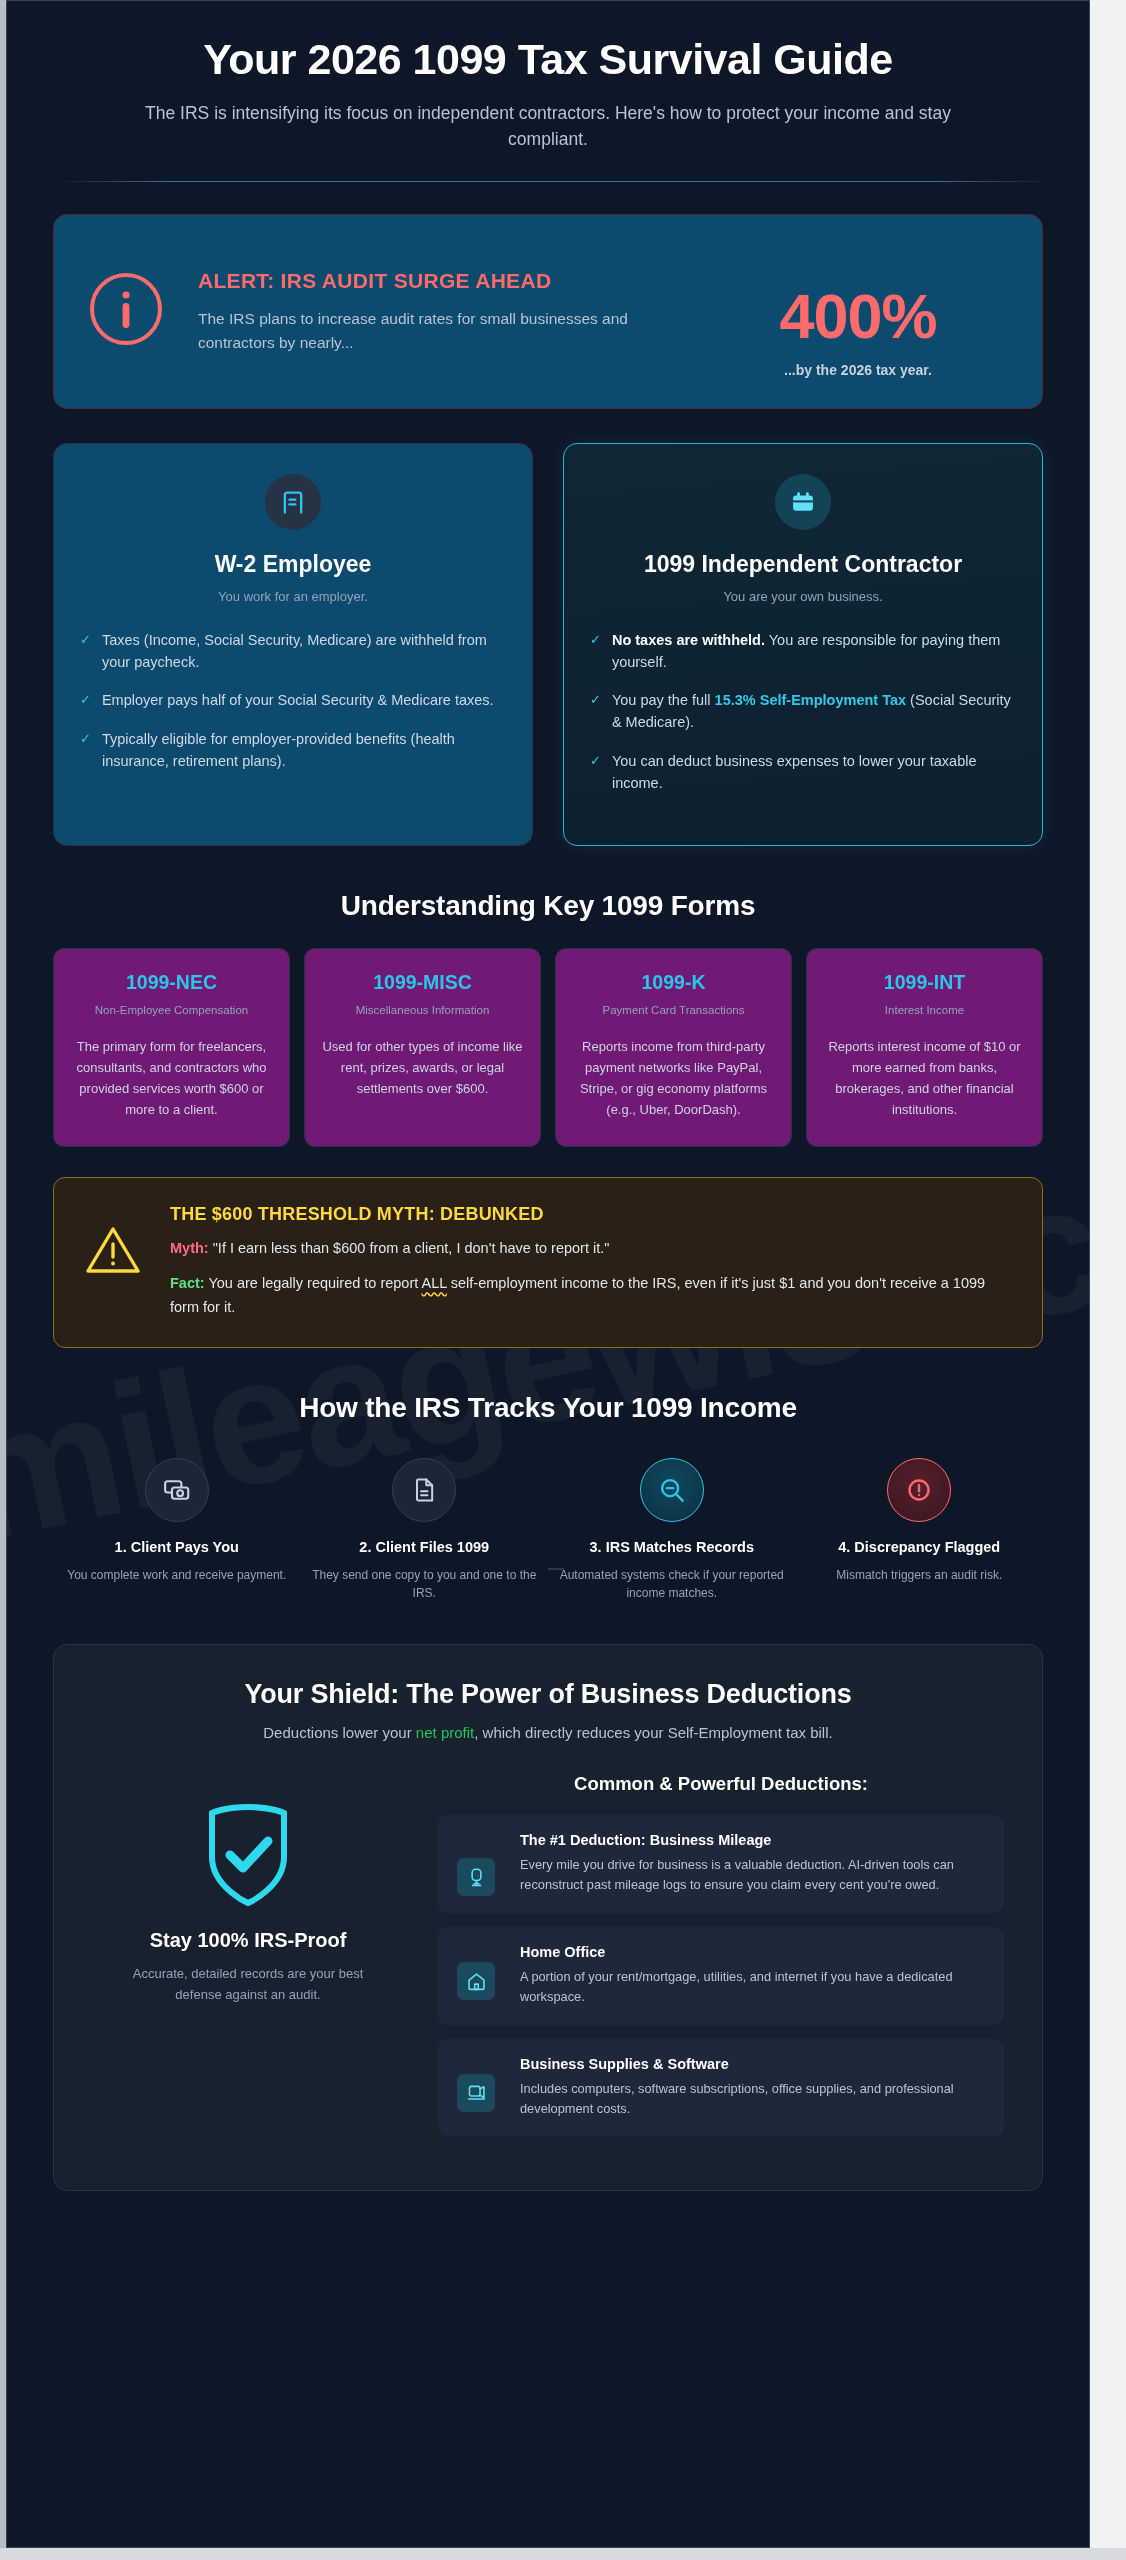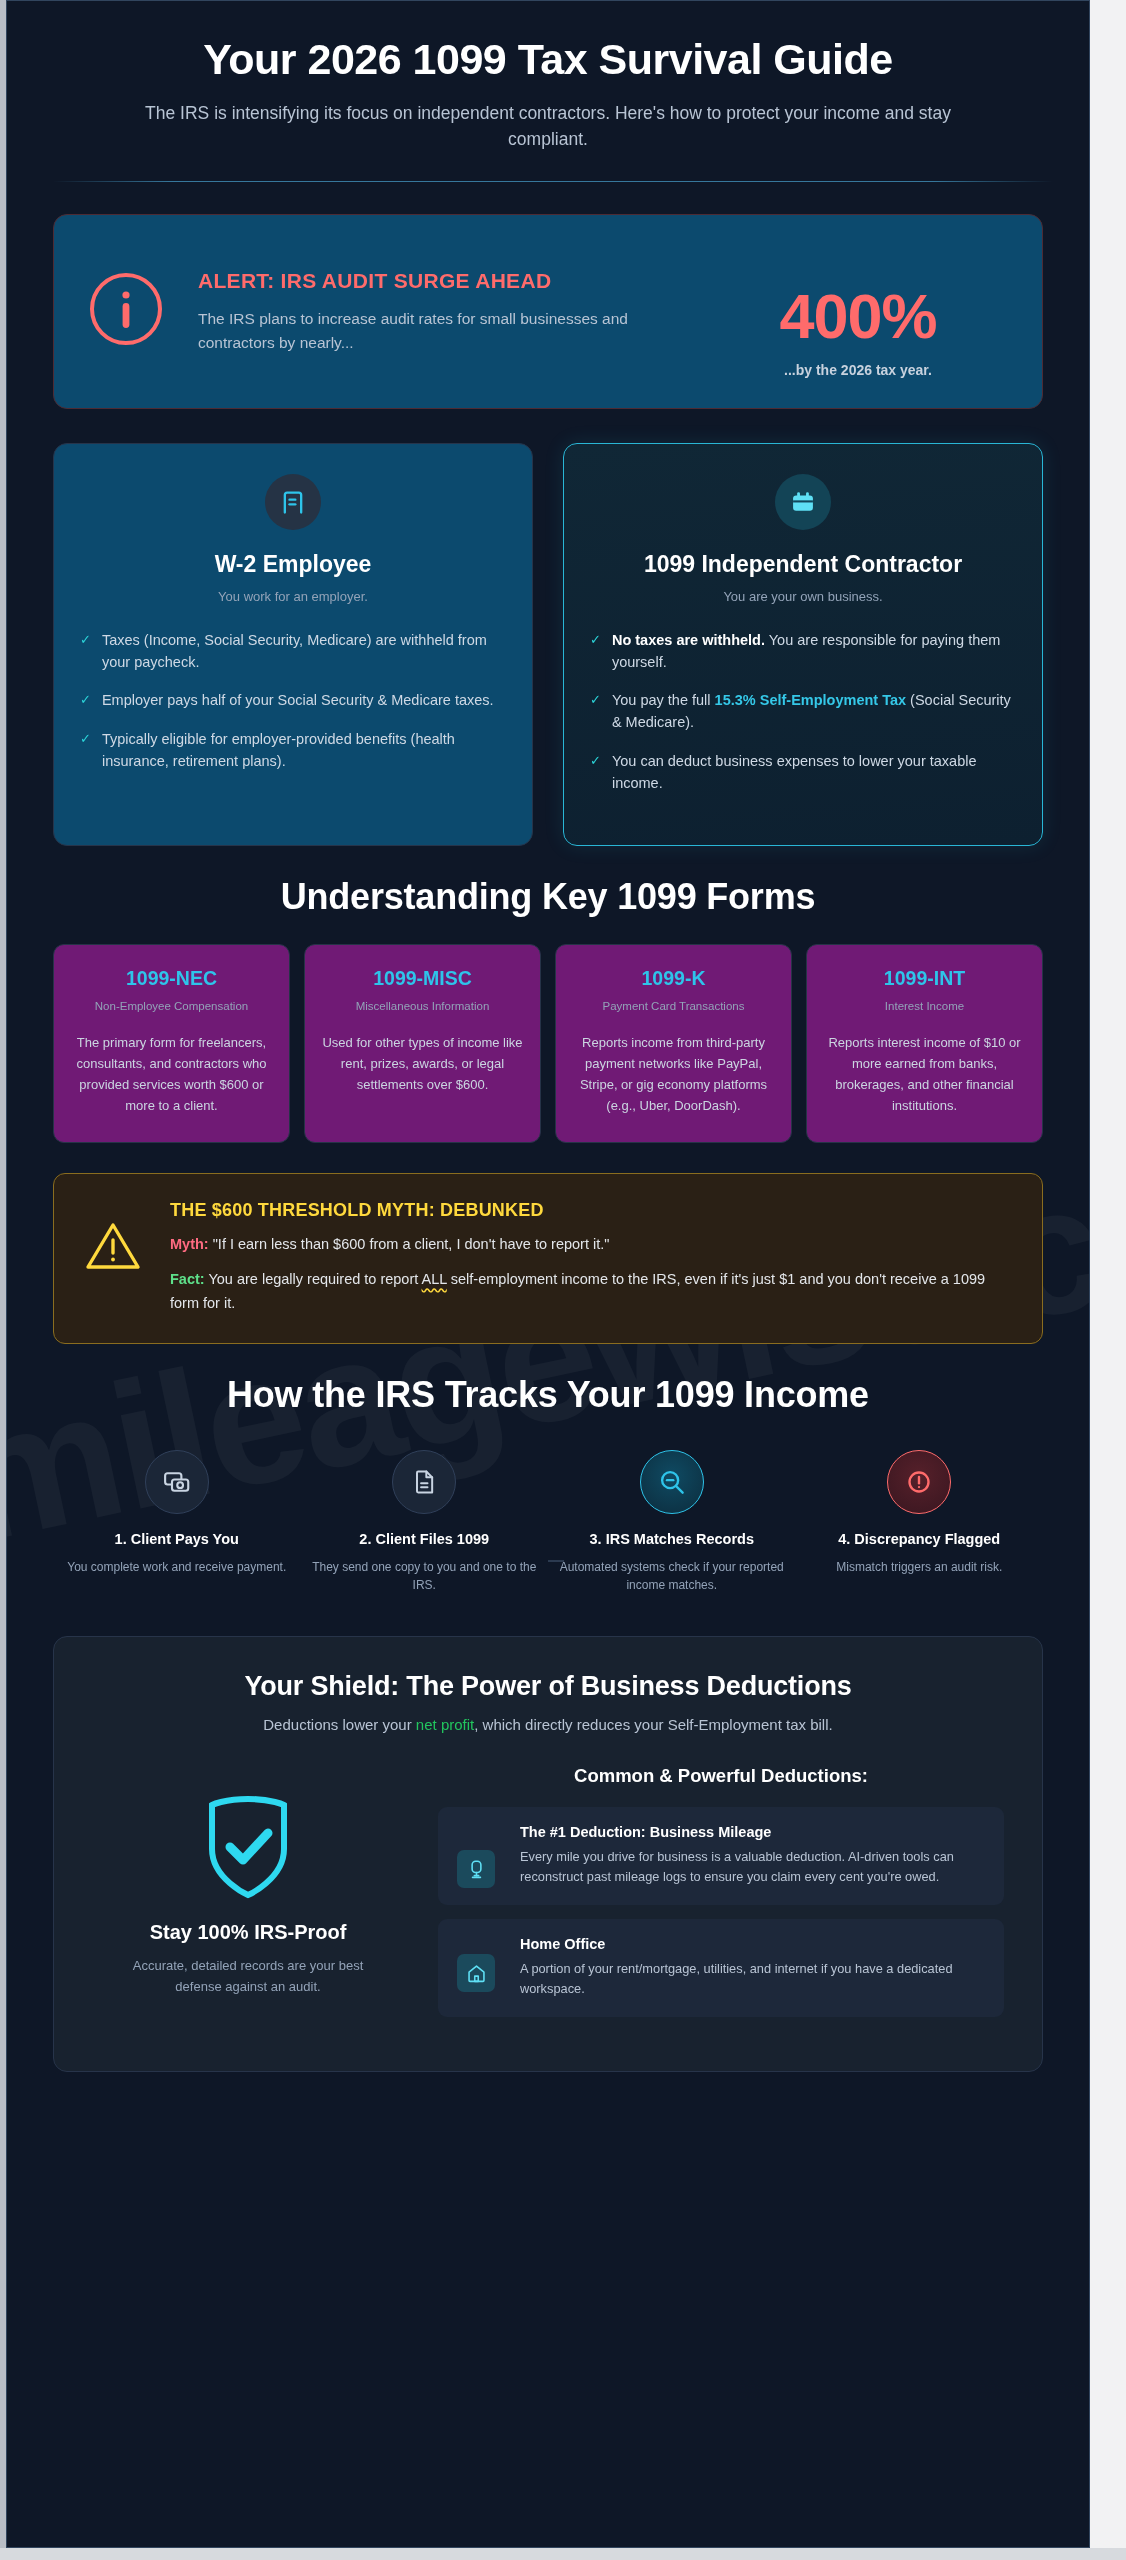--- a/index.html
+++ b/index.html
@@ -160,23 +160,23 @@
     font-size: 14.5px;
     line-height: 1.5;
     color: #cfd9e5;
   }
   .ccard li .chk { color: #2bd4d9; flex: 0 0 auto; font-size: 13px; line-height: 1.6; }
   .ccard li b { color: #ffffff; font-weight: 700; }
   .ccard li .hl { color: #35c8e8; font-weight: 700; }
 
   
   .sect-title {
-    margin-top: 30px;
-    text-align: center;
-    font-size: 36px;
+    margin-top: 44px;
+    text-align: center;
+    font-size: 28px;
     font-weight: 800;
     color: #fff;
     letter-spacing: -0.2px;
   }
 
   
   .forms {
     margin-top: 26px;
     display: flex;
     gap: 14px;
@@ -554,20 +554,33 @@
                   <path d="M3.5 10.5 L12 3.5 L20.5 10.5 V20 a1 1 0 0 1-1 1 H4.5 a1 1 0 0 1-1-1 Z"></path>
                   <rect x="10" y="15" width="4" height="6"></rect>
                 </svg>
               </div>
               <div class="bd">
                 <div class="t">Home Office</div>
                 <div class="d">A portion of your rent/mortgage, utilities, and internet if you have a dedicated workspace.</div>
               </div>
             </div>
 
+            <div class="ded">
+              <div class="ic">
+                <svg width="21" height="21" viewBox="0 0 24 24" fill="none" stroke="#5fe0f5" stroke-width="1.8" stroke-linecap="round" stroke-linejoin="round">
+                  <rect x="4" y="5" width="12" height="11" rx="2"></rect>
+                  <path d="M16 8 L20.5 5.5 V18 L16 15"></path>
+                  <line x1="3" y1="19.5" x2="21" y2="19.5"></line>
+                </svg>
+              </div>
+              <div class="bd">
+                <div class="t">Business Supplies &amp; Software</div>
+                <div class="d">Includes computers, software subscriptions, office supplies, and professional development costs.</div>
+              </div>
+            </div>
 
           </div>
         </div>
       </div>
 
     </div>
   </div>
 </div>
 
 </body></html>

